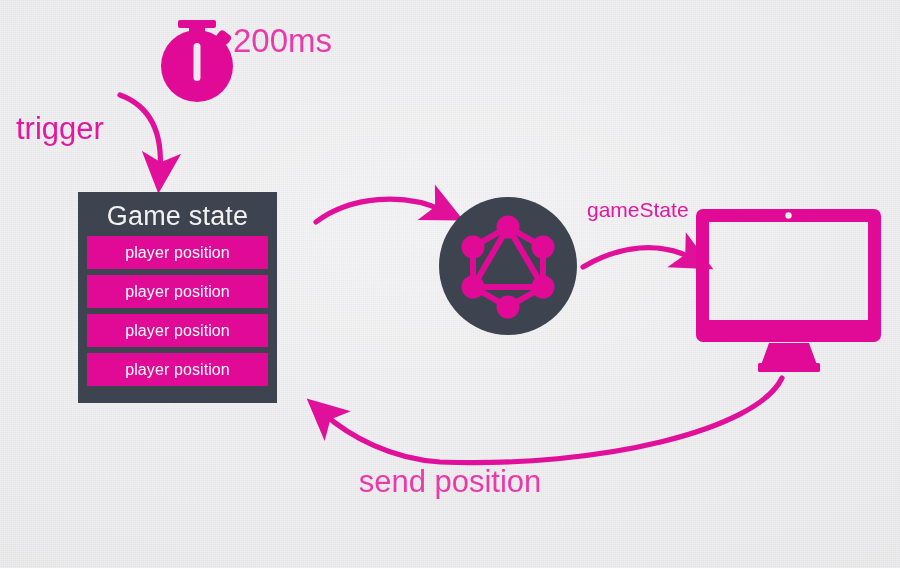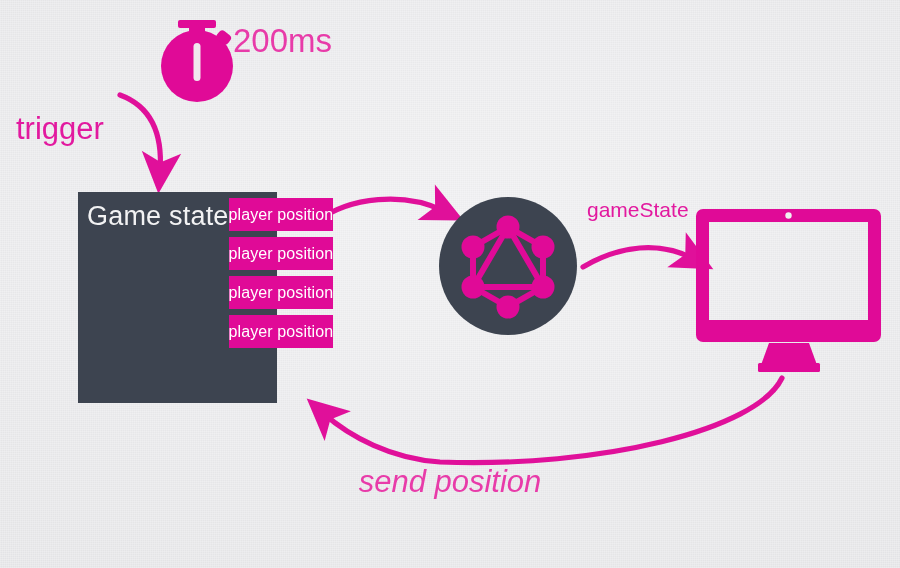--- a/index.html
+++ b/index.html
@@ -37,20 +37,21 @@
   .state-panel {
     position: absolute;
     left: 78px;
     top: 192px;
     width: 199px;
     height: 211px;
     background: #3d4450;
     box-sizing: border-box;
     padding: 6px 9px 10px 9px;
     display: flex;
+    flex-direction: column;
   }
   .state-title {
     color: #f2f2f3;
     font-size: 27px;
     font-weight: 300;
     letter-spacing: 0.2px;
     text-align: center;
     line-height: 36px;
     height: 38px;
     white-space: nowrap;
@@ -84,21 +85,21 @@
   .lbl-200ms   { left: 233px; top: 22px;  font-size: 33px; color:#e83ba9; }
   .lbl-publish { left: 327px; top: 160px; font-size: 30px; }
   .lbl-gamestate { left: 587px; top: 198px; font-size: 21px; text-align: right; }
   .lbl-bottom {
     left: 0; right: 0; top: 460px;
     text-align: center;
     font-size: 31px;
     line-height: 44px;
     color: #e83ba9;
   }
-  .lbl-bottom span { display: block; font-style: italic; }
+  .lbl-bottom span { display: block; }
 </style>
 </head>
 <body>
 
 <div id="stage">
 
   <div id="noise"></div>
 
   <svg id="svg-layer" viewBox="0 0 900 568">
     <defs>

